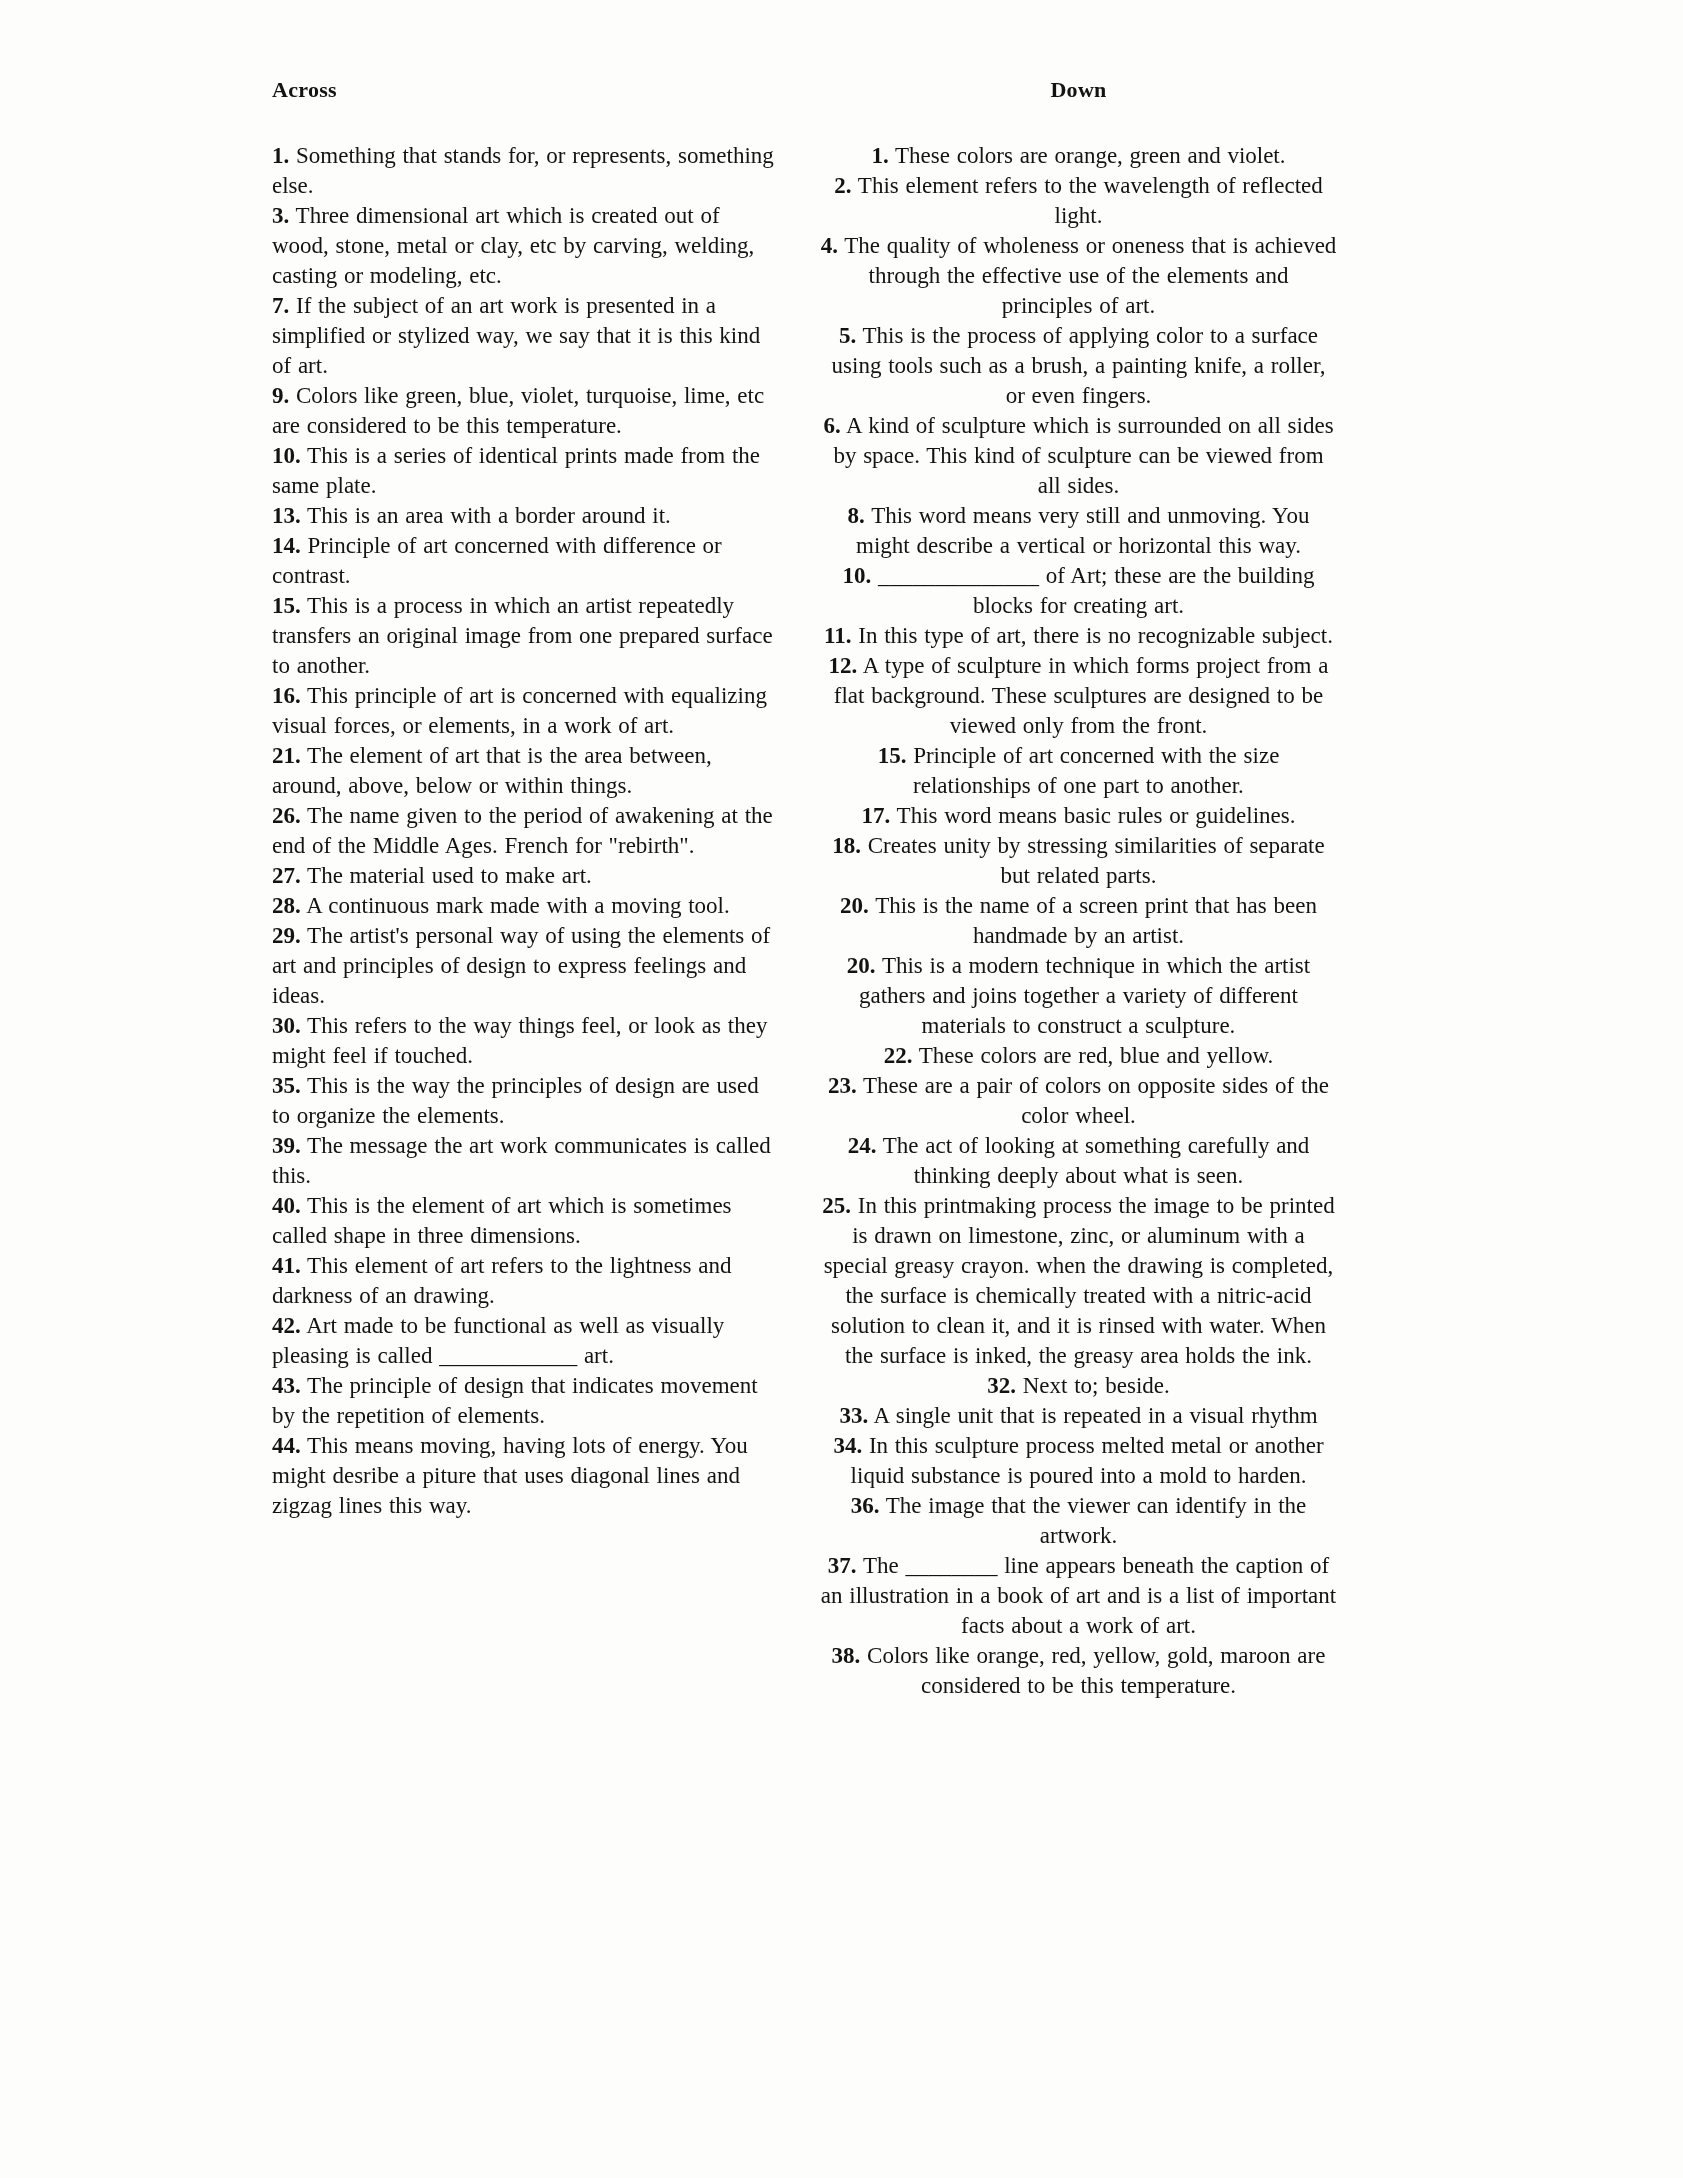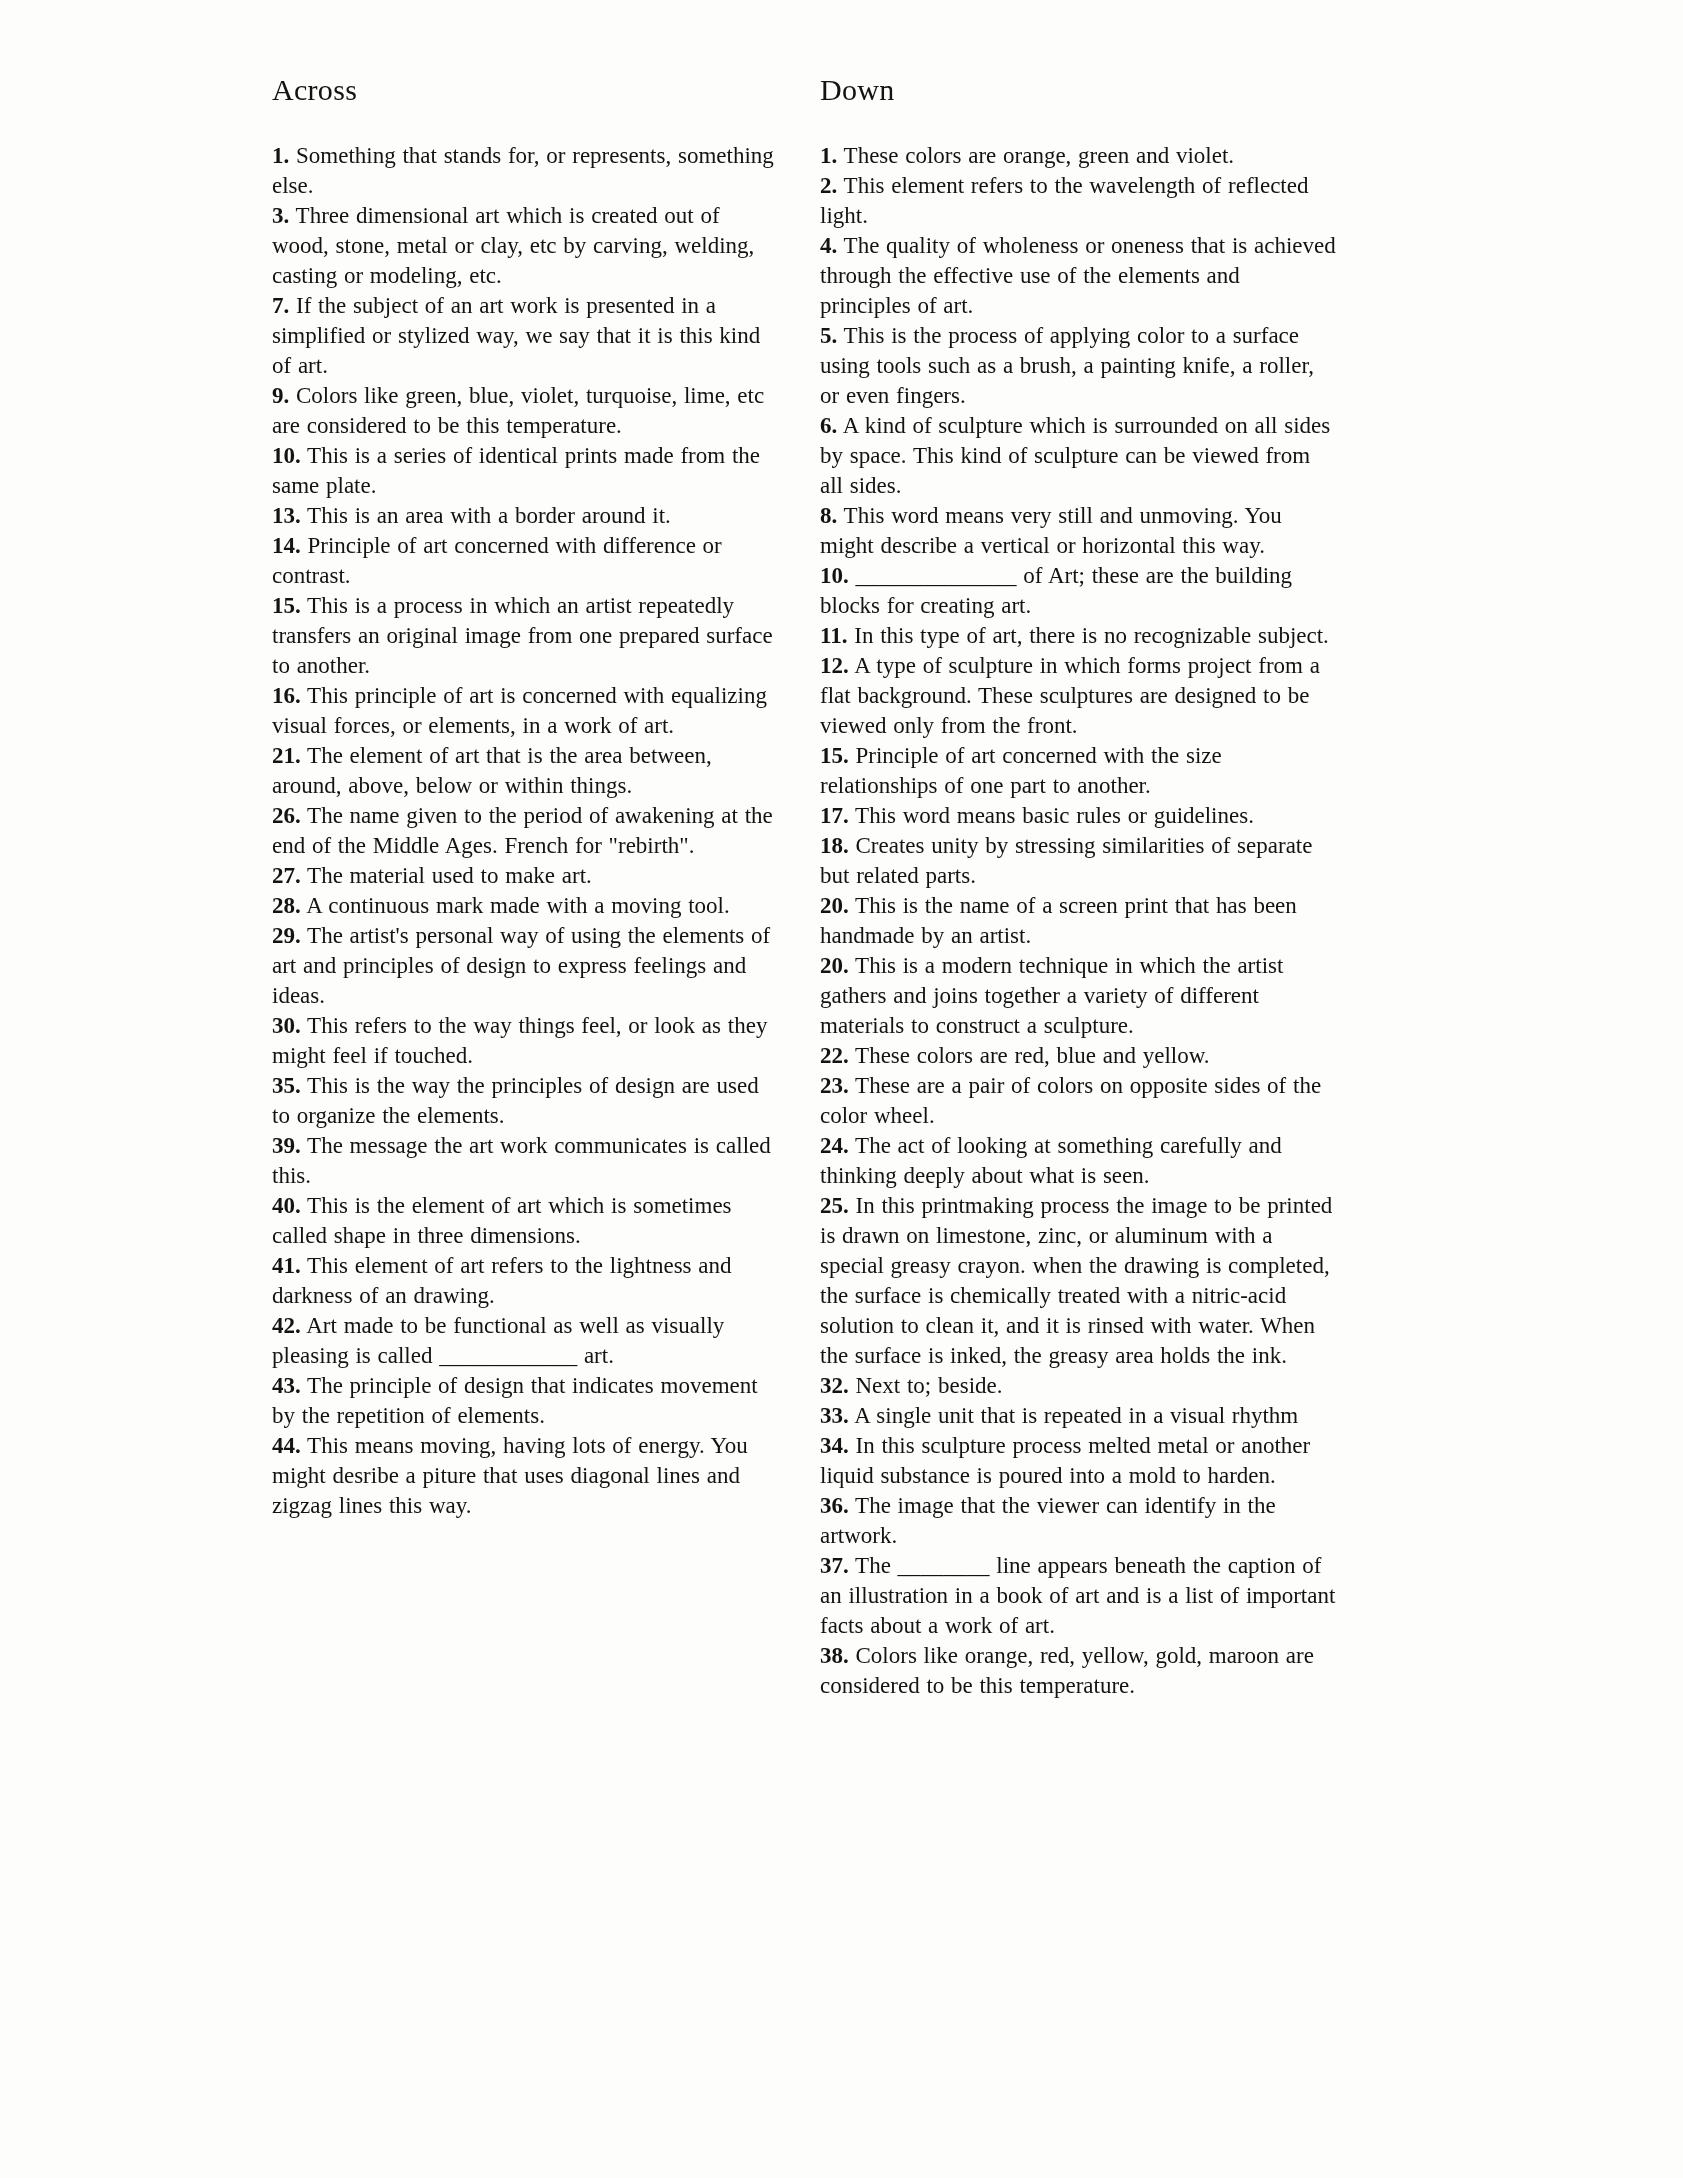--- a/index.html
+++ b/index.html
@@ -23,24 +23,25 @@
     position: absolute;
     top: 75px;
   }
   .col-across {
     left: 272px;
     width: 503px;
   }
   .col-down {
     left: 820px;
     width: 517px;
+    text-align: center;
   }
   .col-header {
-    font-size: 30px;
-    font-weight: normal;
+    font-size: 22px;
+    font-weight: bold;
     margin: 0 0 36px 0;
     line-height: 30px;
     letter-spacing: 0.3px;
   }
   .clue {
     margin: 0;
     font-size: 23px;
     line-height: 30px;
     word-spacing: 1px;
   }

